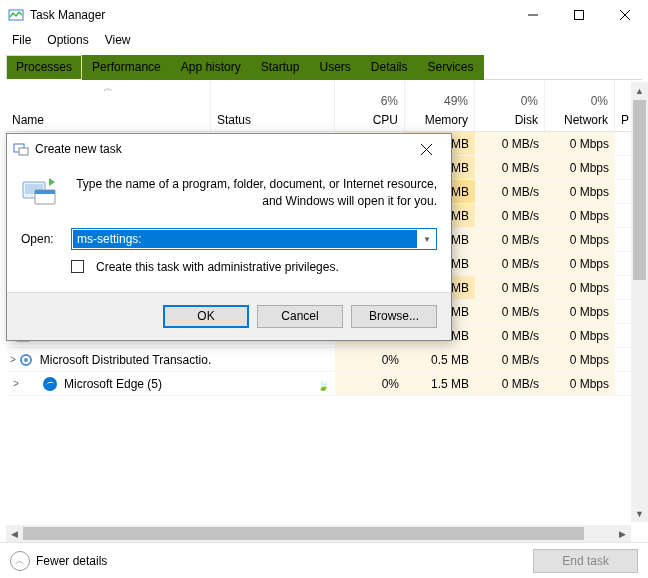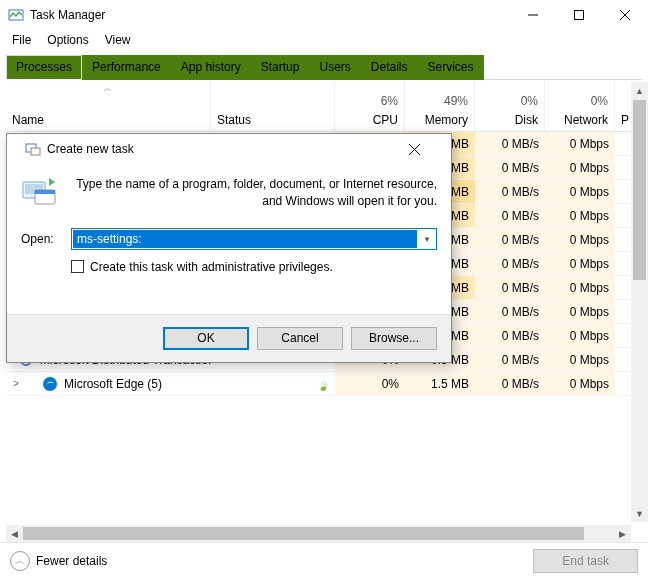--- a/index.html
+++ b/index.html
@@ -48,34 +48,34 @@
   .scrollbar-h .thumb { flex: 1; height: 13px; background: #c2c2c2; margin: 0 0; }
   .scrollbar-h .rspace { width: 30px; }
   
   .footer { position: absolute; bottom: 0; left: 0; right: 0; height: 36px; border-top: 1px solid #e5e5e5; display: flex; align-items: center; padding: 0 10px; }
   .fewer { display: flex; align-items: center; gap: 6px; font-size: 12px; }
   .circ { width: 20px; height: 20px; border: 1px solid #999; border-radius: 50%; display: flex; align-items: center; justify-content: center; font-size: 10px; color: #666; }
   .endtask { margin-left: auto; padding: 4px 28px; background: #e1e1e1; border: 1px solid #bfbfbf; color: #888; font-size: 12px; }
   
   
   .dialog { position: absolute; left: 6px; top: 133px; width: 446px; background: #fff; border: 1px solid #888; box-shadow: 3px 3px 12px rgba(0,0,0,0.25); z-index: 10; }
-  .dlg-title { height: 30px; display: flex; align-items: center; padding: 0 18px; background: #fff; }
+  .dlg-title { height: 30px; display: flex; align-items: center; padding: 0 6px; background: #fff; }
   .dlg-title .t { flex: 1; font-size: 12px; margin-left: 6px; }
   .dlg-close { width: 38px; height: 26px; display: flex; align-items: center; justify-content: center; font-size: 14px; }
   .dlg-body { padding: 12px 14px 6px 14px; }
   .dlg-row1 { display: flex; gap: 12px; margin-bottom: 18px; text-align: right; }
   .dlg-icon { width: 38px; height: 32px; flex-shrink: 0; }
   .dlg-text { font-size: 12px; line-height: 1.4; }
   .dlg-open { display: flex; align-items: center; gap: 10px; margin-bottom: 10px; }
   .dlg-open label { font-size: 12px; width: 40px; }
   .combo { flex: 1; display: flex; border: 1px solid #0078d7; height: 22px; align-items: center; }
   .combo input { flex: 1; border: none; outline: none; padding: 0 4px; font-size: 12px; background: #0078d7; color: #fff; height: 18px; margin: 1px; }
   .combo input::selection { background: #0078d7; color: #fff; }
   .combo .dd { width: 18px; text-align: center; color: #555; font-size: 9px; }
-  .dlg-check { display: flex; align-items: center; gap: 6px; margin-left: 50px; font-size: 12px; margin-bottom: 34px; text-align: center; }
+  .dlg-check { display: flex; align-items: center; gap: 12px; margin-left: 50px; font-size: 12px; margin-bottom: 12px; text-align: center; }
   .dlg-check .box { width: 13px; height: 13px; border: 1px solid #333; }
   .dlg-btns { background: #f0f0f0; padding: 12px 14px; display: flex; gap: 8px; justify-content: flex-end; border-top: 1px solid #e0e0e0; }
   .dlg-btn { width: 86px; height: 23px; background: #e1e1e1; border: 1px solid #adadad; font-size: 12px; display: flex; align-items: center; justify-content: center; }
   .dlg-btn.primary { border: 2px solid #0078d7; }
   
   svg { display: block; }
 </style>
 </head>
 <body>
 

